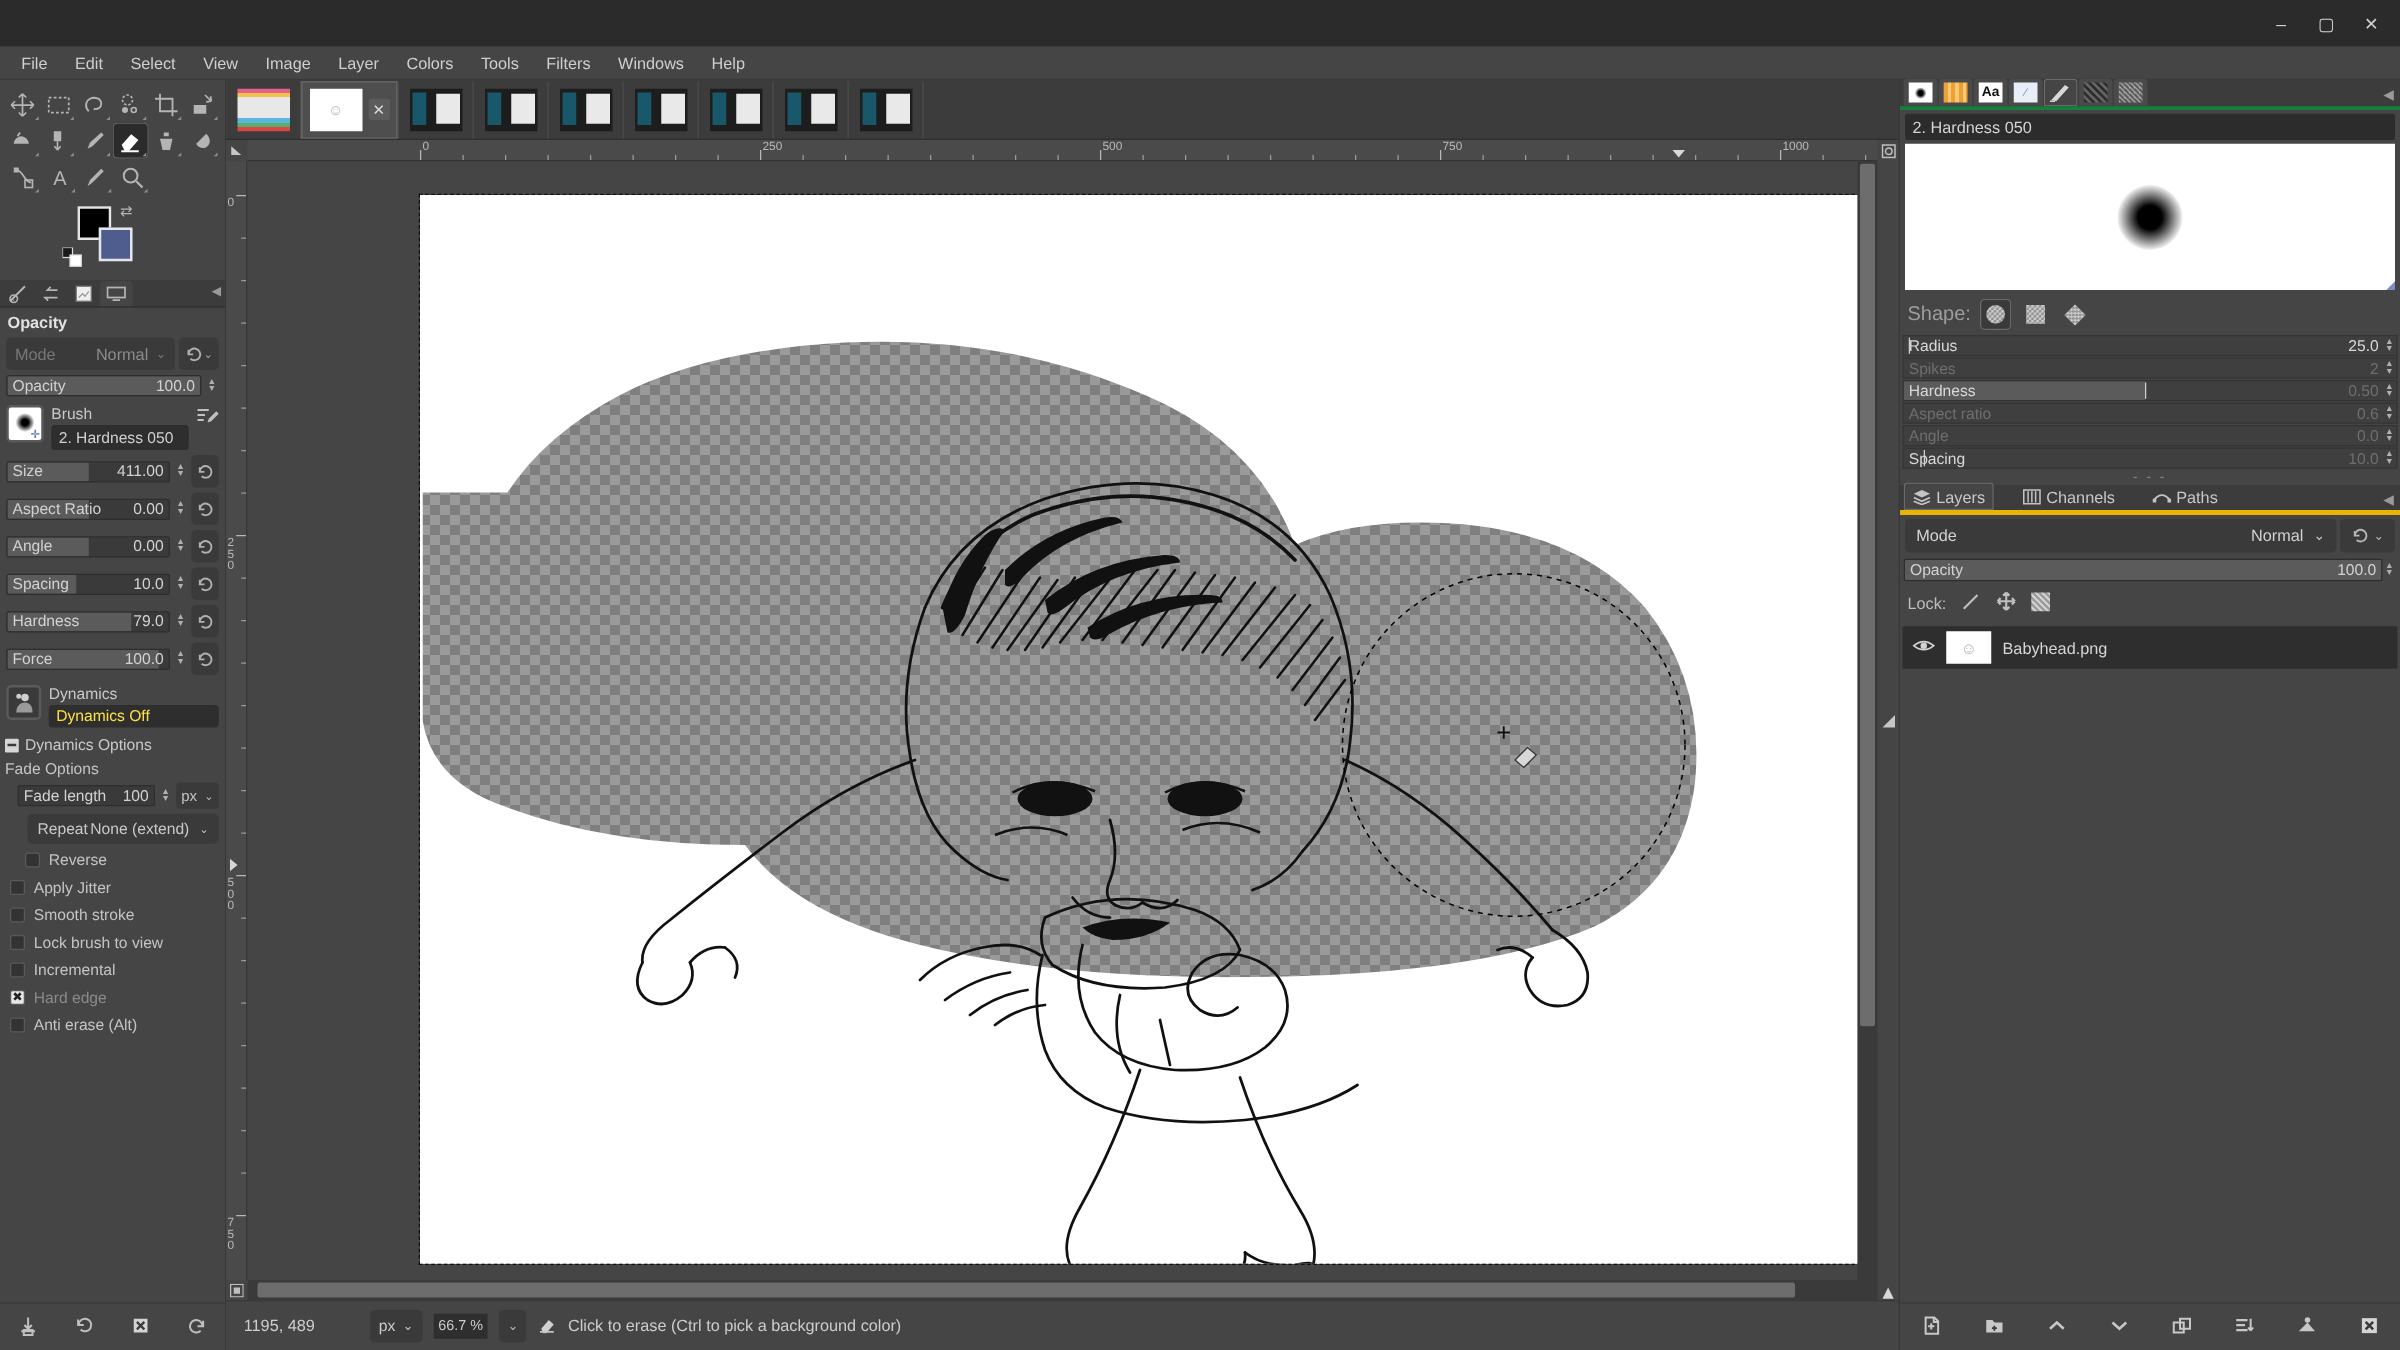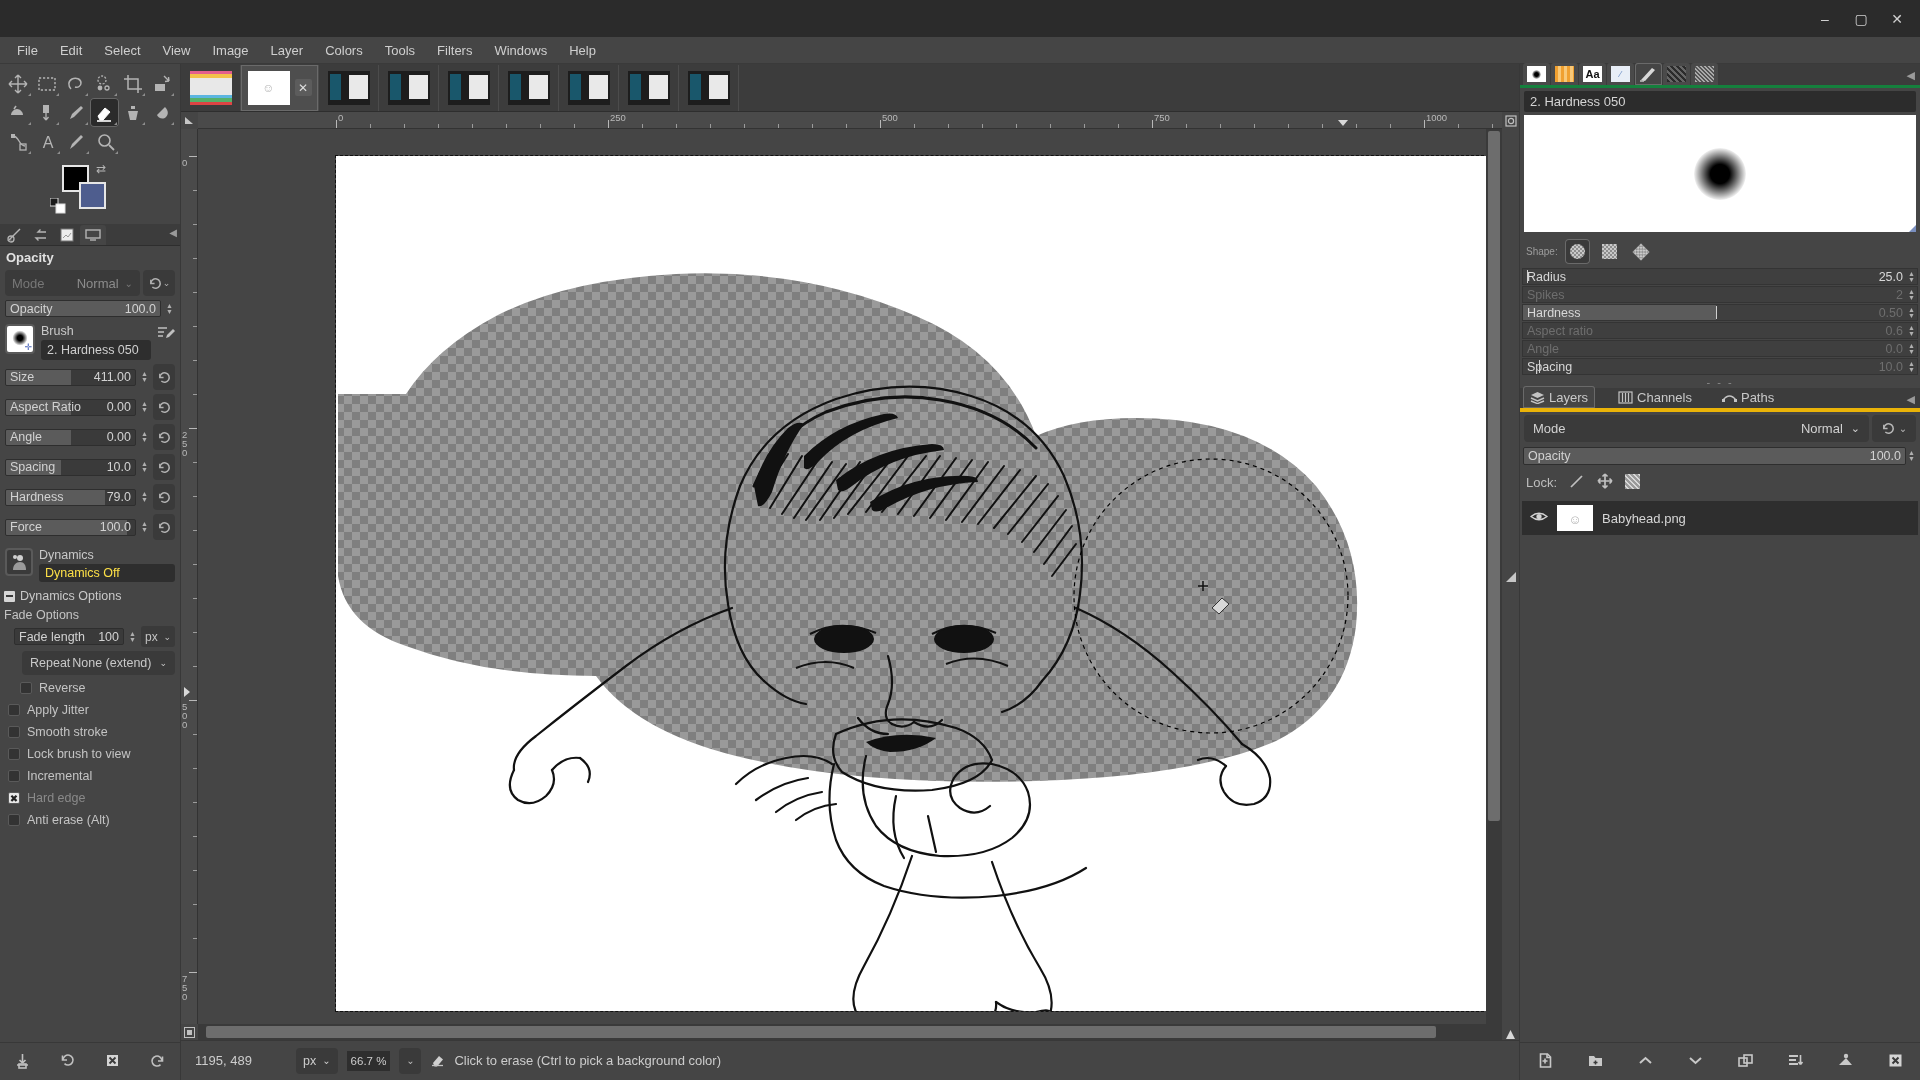--- a/index.html
+++ b/index.html
@@ -173,21 +173,21 @@
   #rtabs .collapse{position:absolute;right:5px;top:5px;color:#9a9a9a;font-size:11px;}
 
   #brusheditor{background:#454545;}
   #beName{height:21px;background:#2c2c2c;margin:3px 4px;border-radius:2px;display:flex;align-items:center;
      padding:0 6px;font-size:13px;color:#d4d4d4;}
   #bePreview{height:117px;margin:0 4px;background:#fff;position:relative;overflow:hidden;}
   #bePreview .blob{position:absolute;left:50%;top:50%;width:52px;height:52px;transform:translate(-50%,-50%);
      border-radius:50%;background:radial-gradient(circle,#000 26%, rgba(0,0,0,0) 73%);}
   #bePreview .grip{position:absolute;right:0;bottom:0;width:0;height:0;border-left:7px solid transparent;
      border-bottom:7px solid #7a8fc0;}
-  #shapeRow{display:flex;align-items:center;gap:7px;margin:7px 6px 4px 6px;font-size:10px;color:#9d9d9d;}
+  #shapeRow{display:flex;align-items:center;gap:7px;margin:7px 6px 4px 6px;font-size:16px;color:#9d9d9d;}
   .shapeBtn{width:25px;height:25px;display:flex;align-items:center;justify-content:center;border-radius:4px;}
   .shapeBtn.sel{background:#3a3a3a;box-shadow:inset 0 0 0 1px #6a6a6a;}
   .sh{width:15px;height:15px;background-image:
       linear-gradient(45deg,#8d8d8d 25%,transparent 25%,transparent 75%,#8d8d8d 75%),
       linear-gradient(45deg,#8d8d8d 25%,transparent 25%,transparent 75%,#8d8d8d 75%);
       background-size:4px 4px;background-position:0 0,2px 2px;background-color:#c9c9c9;}
   .sh.circ{border-radius:50%;}
   .sh.diam{transform:rotate(45deg);width:12px;height:12px;}
   .beSlider{height:17px;margin:1px 2px;background:#3f3f3f;border:1px solid #343434;display:flex;
      align-items:center;position:relative;overflow:hidden;}

